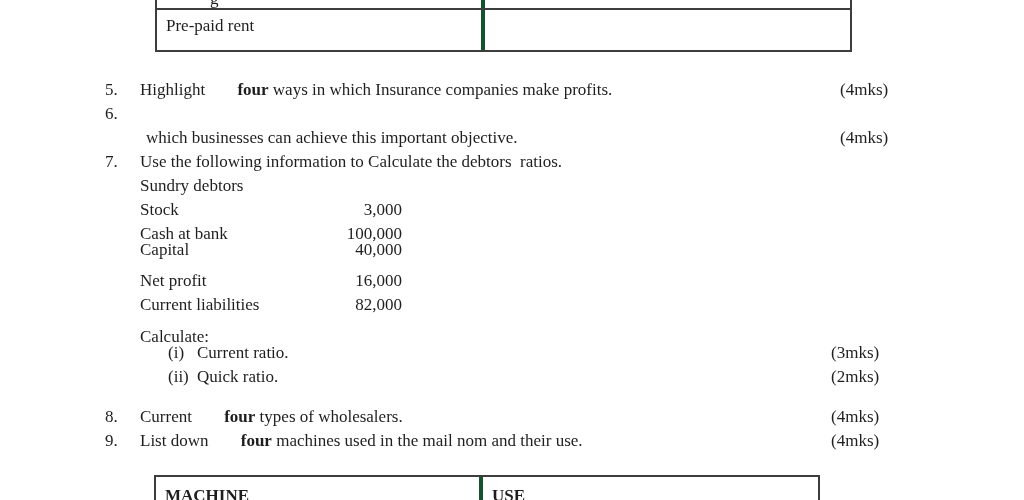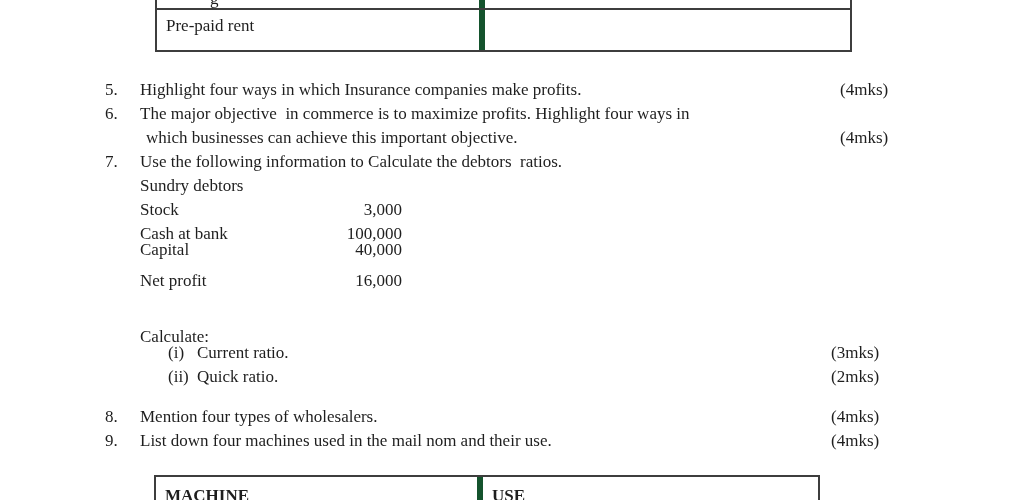--- a/index.html
+++ b/index.html
@@ -17,40 +17,40 @@
   .scan-table {
     position: absolute;
     border: 2px solid #3d3d3d;
     background: #ffffff;
     box-sizing: border-box;
   }
   #top-table { left: 155px; top: -32px; width: 697px; height: 84px; }
   #bottom-table { left: 154px; top: 475px; width: 666px; height: 60px; }
   .trow { position: relative; display: flex; overflow: hidden; }
   .tcell { box-sizing: border-box; padding: 6px 0 0 9px; overflow: hidden; position: relative; }
-  .tcell.c1 { width: 328px; border-right: 6px solid #14532d; }
+  .tcell.c1 { width: 328px; border-right: 4px solid #14532d; }
   .tcell.c2 { flex: 1; }
   #top-table .trow.r1 { height: 38px; border-bottom: 2px solid #3d3d3d; }
   #top-table .trow.r2 { height: 40px; }
   #bottom-table .trow.hdr { height: 56px; font-weight: bold; }
   #bottom-table .tcell.c1 { width: 327px; }
   .partial-glyph { position: absolute; left: 53px; bottom: -1px; line-height: 21px; }
   
   .line { position: absolute; left: 0; width: 1024px; height: 24px; line-height: 24px; }
   .line span { position: absolute; top: 0; white-space: pre; }
   .qnum   { left: 105px; }
   .qtext  { left: 140px; }
   .qtext2 { left: 146px; }
   .marks-a { left: 840px; }
   .marks-b { left: 831px; }
   .flabel { left: 140px; }
   .fvalue { left: 250px; width: 152px; text-align: right; }
   .snum   { left: 168px; }
   .stext  { left: 197px; }
-  b { font-weight: normal; }
+  b { font-weight: bold; margin-left: 28px; }
 </style>
 </head>
 <body>
 
 <div id="page">
 
   <div id="top-table" class="scan-table">
     <div class="trow r1">
       <div class="tcell c1">
         <span class="partial-glyph">g</span>
@@ -64,21 +64,20 @@
   </div>
 
   <div class="line" style="top:78px">
     <span class="qnum">5.</span>
     <span class="qtext"><span style="position:static">Highlight </span><b style="position:static">four</b><span style="position:static"> ways in which Insurance companies make profits.</span></span>
     <span class="marks-a">(4mks)</span>
   </div>
 
   <div class="line" style="top:102px">
     <span class="qnum">6.</span>
-    <span class="qtext">The major objective  in commerce is to maximize profits. Highlight four ways in</span>
   </div>
   <div class="line" style="top:126px">
     <span class="qtext2">which businesses can achieve this important objective.</span>
     <span class="marks-a">(4mks)</span>
   </div>
 
   <div class="line" style="top:150px">
     <span class="qnum">7.</span>
     <span class="qtext">Use the following information to Calculate the debtors  ratios.</span>
   </div>
@@ -95,39 +94,43 @@
     <span class="fvalue">100,000</span>
   </div>
   <div class="line" style="top:238px">
     <span class="flabel">Capital</span>
     <span class="fvalue">40,000</span>
   </div>
   <div class="line" style="top:269px">
     <span class="flabel">Net profit</span>
     <span class="fvalue">16,000</span>
   </div>
+  <div class="line" style="top:293px">
+    <span class="flabel">Current liabilities</span>
+    <span class="fvalue">82,000</span>
+  </div>
 
   <div class="line" style="top:325px">
     <span class="flabel">Calculate:</span>
   </div>
 
   <div class="line" style="top:341px">
     <span class="snum">(i)</span>
     <span class="stext">Current ratio.</span>
     <span class="marks-b">(3mks)</span>
   </div>
   <div class="line" style="top:365px">
     <span class="snum">(ii)</span>
     <span class="stext">Quick ratio.</span>
     <span class="marks-b">(2mks)</span>
   </div>
 
   <div class="line" style="top:405px">
     <span class="qnum">8.</span>
-    <span class="qtext"><span style="position:static">Mention </span><b style="position:static">four</b><span style="position:static"> types of wholesalers.</span></span>
+    <span class="qtext"><span style="position:static">Current </span><b style="position:static">four</b><span style="position:static"> types of wholesalers.</span></span>
     <span class="marks-b">(4mks)</span>
   </div>
 
   <div class="line" style="top:429px">
     <span class="qnum">9.</span>
     <span class="qtext"><span style="position:static">List down </span><b style="position:static">four</b><span style="position:static"> machines used in the mail nom and their use.</span></span>
     <span class="marks-b">(4mks)</span>
   </div>
 
   <div id="bottom-table" class="scan-table">

